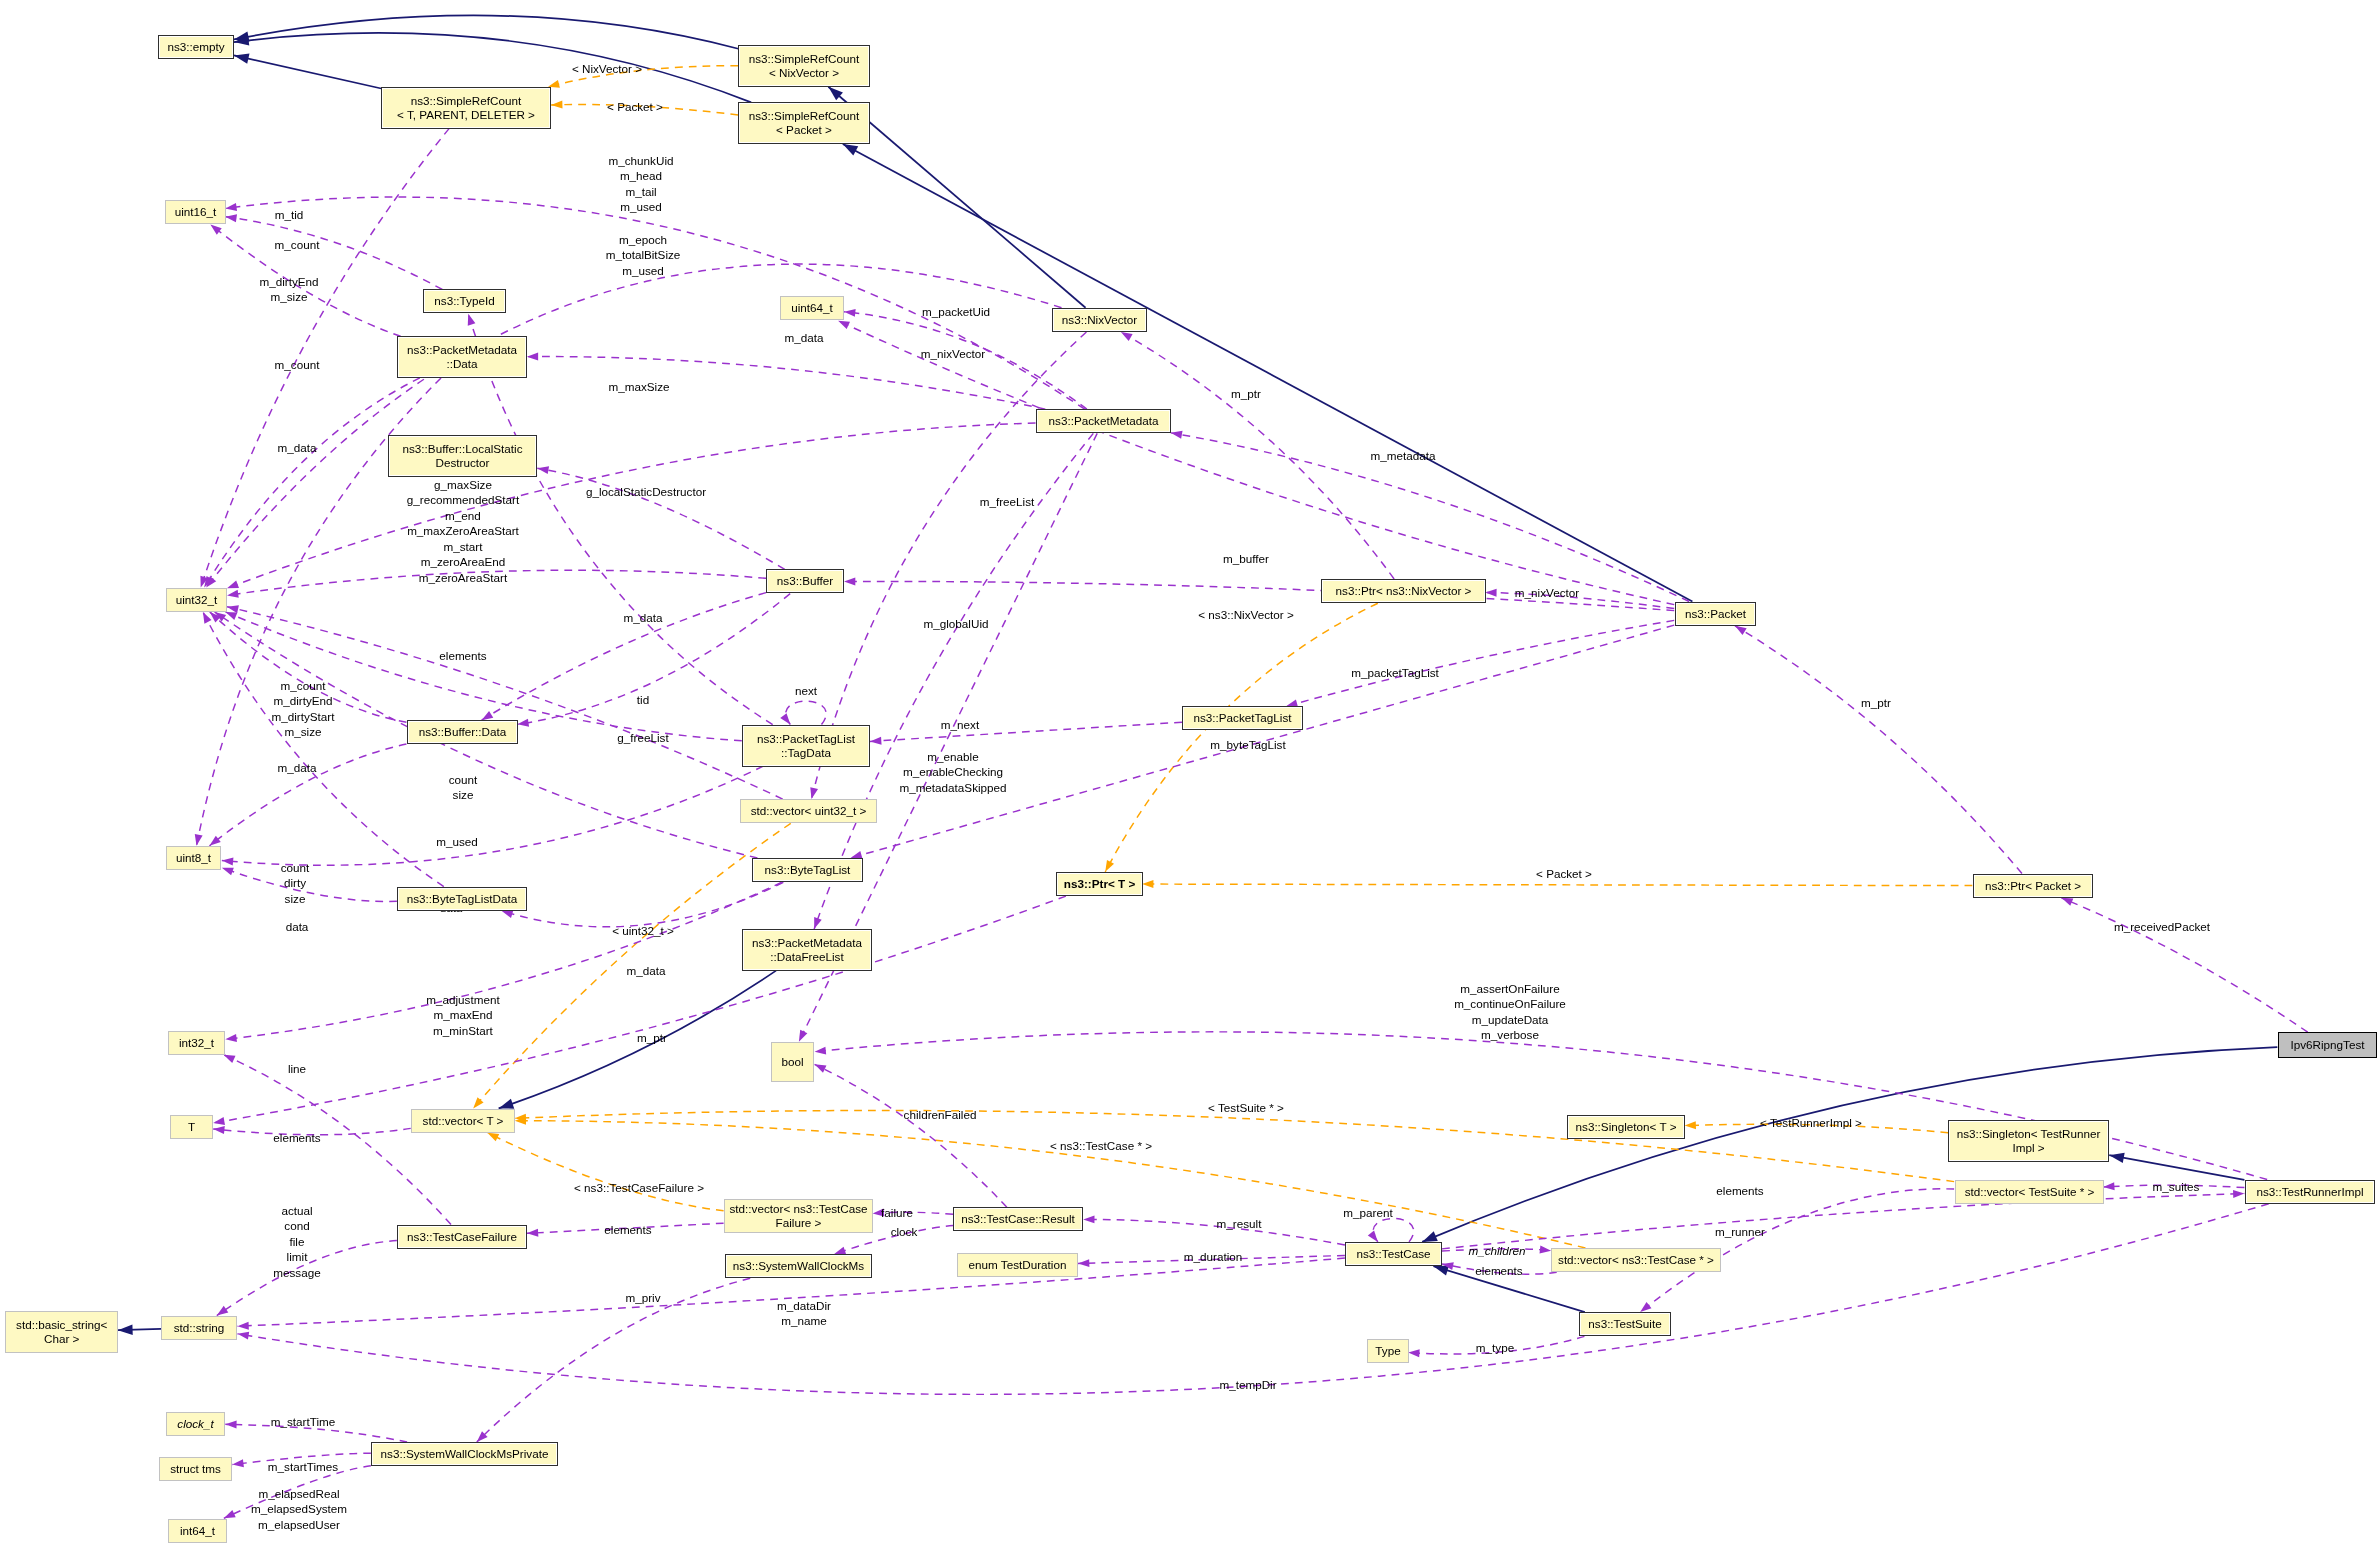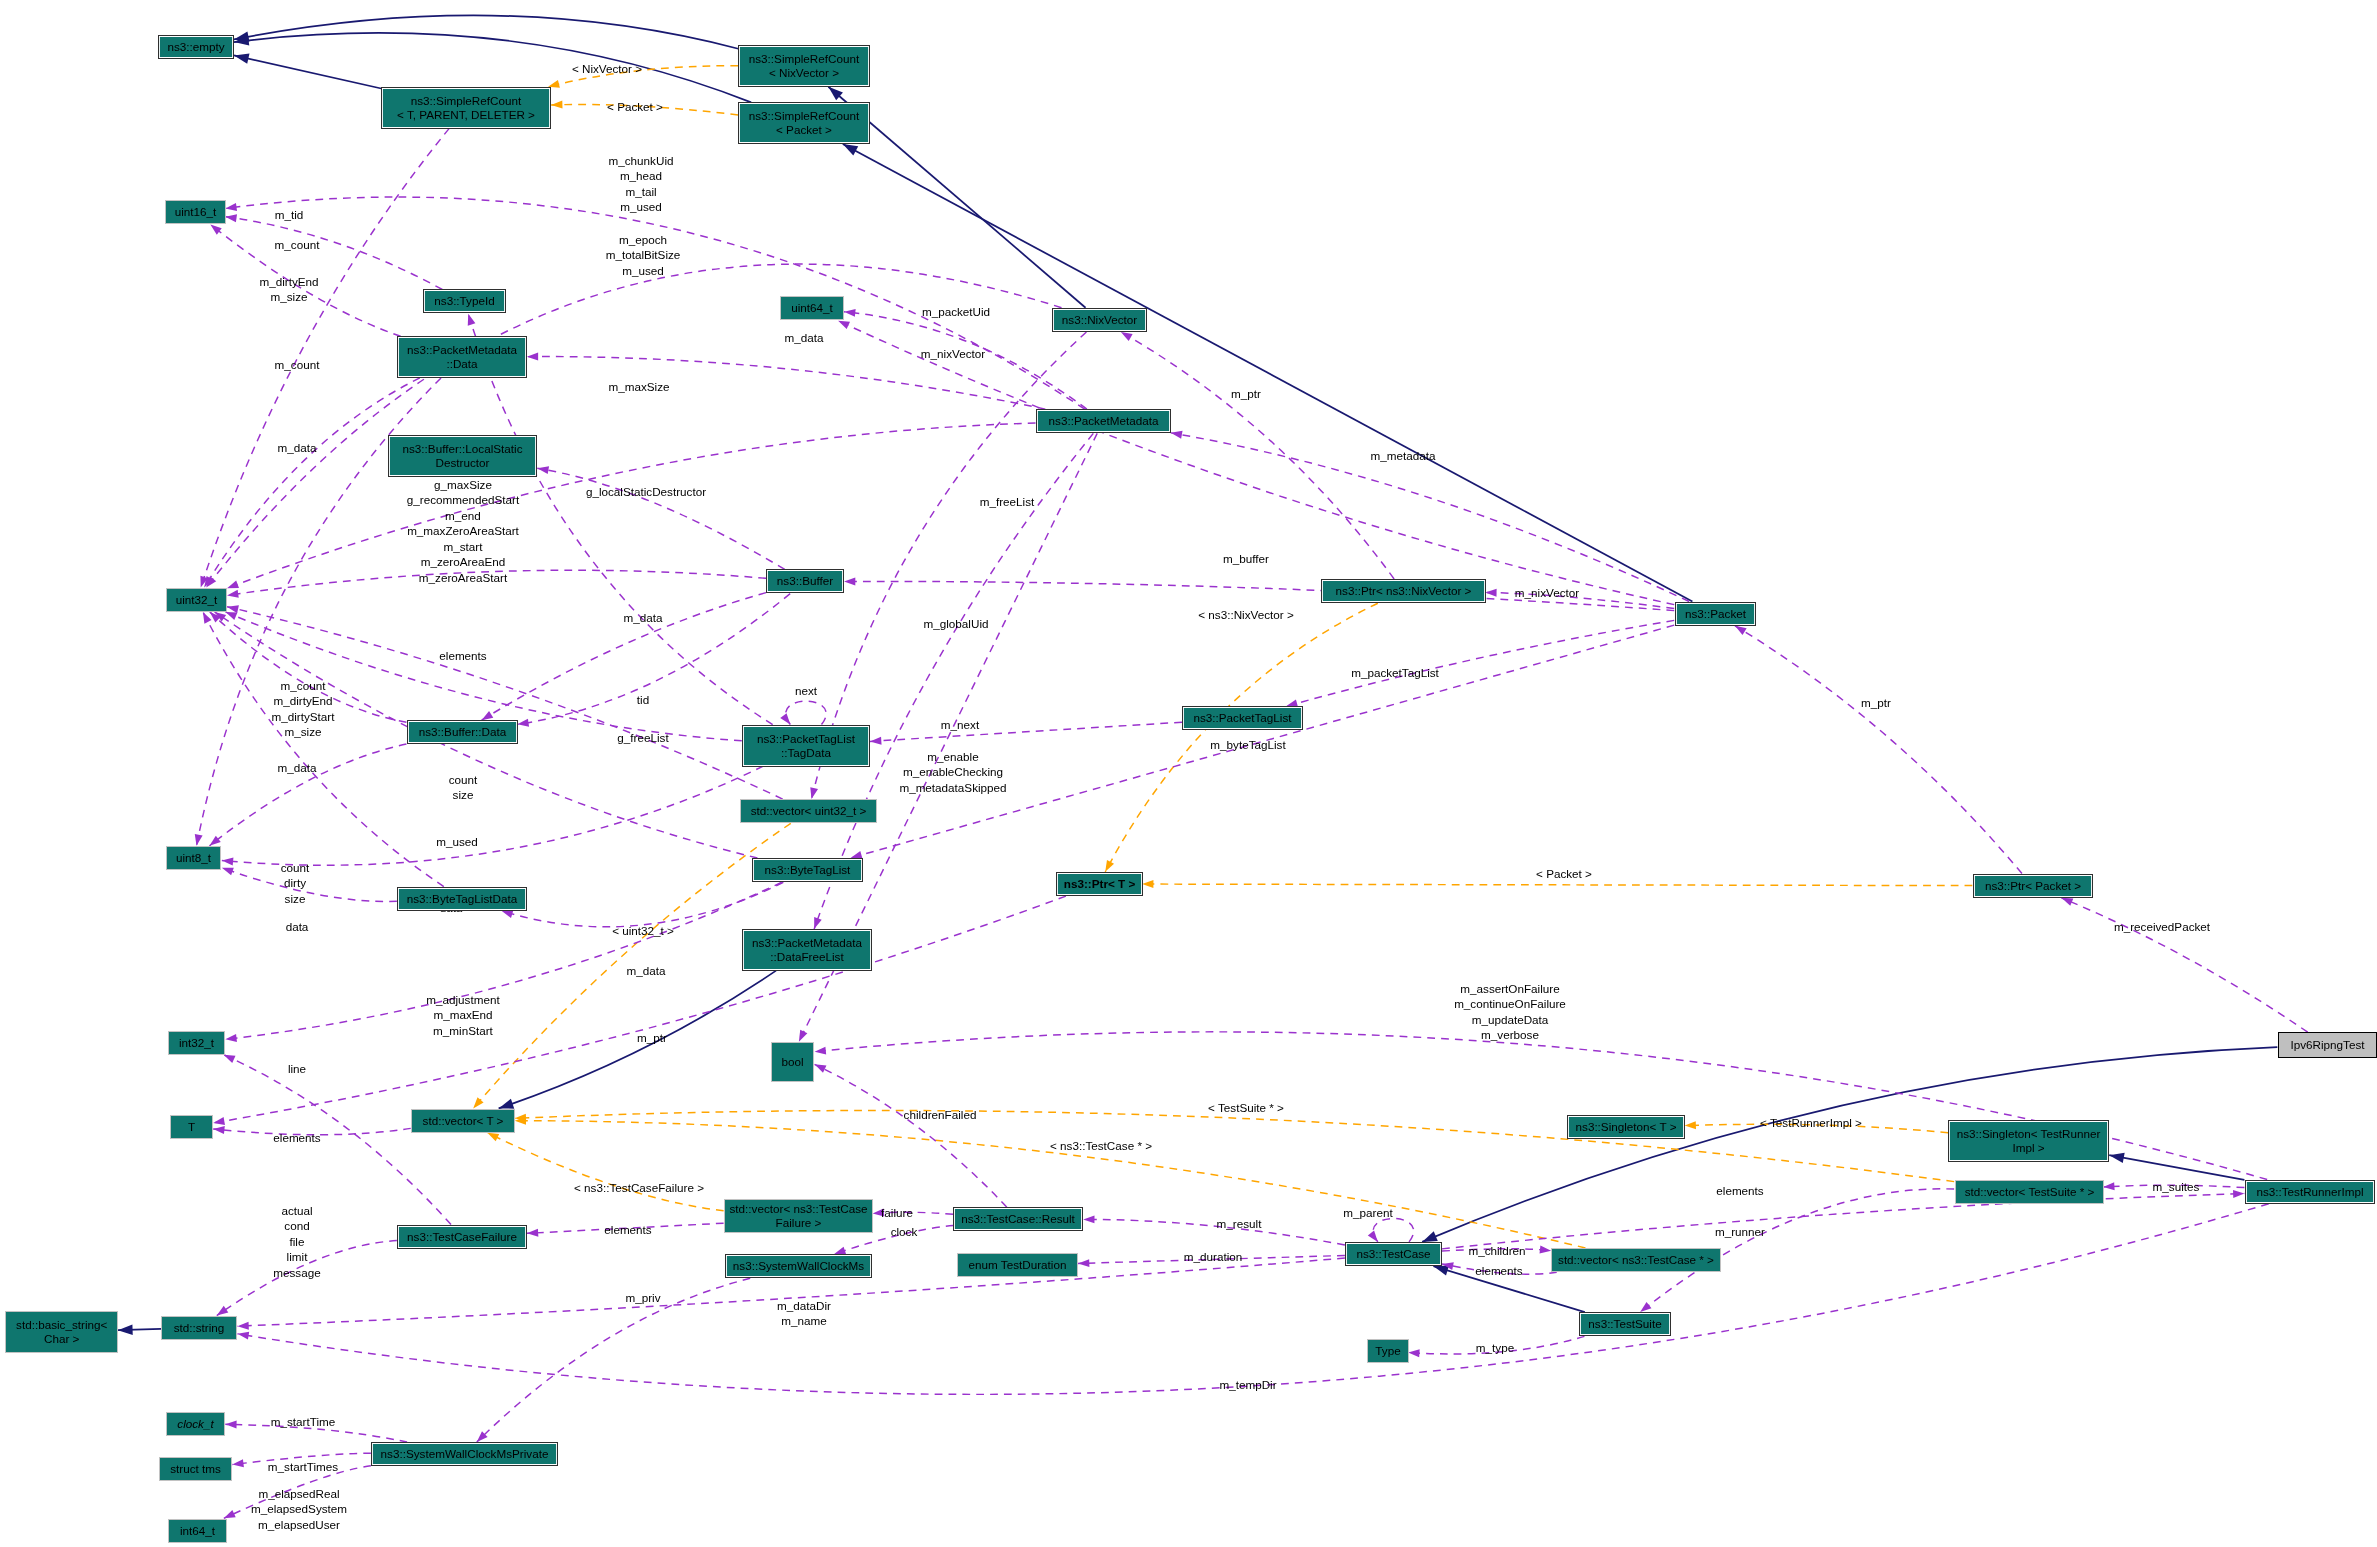--- a/index.html
+++ b/index.html
@@ -2,21 +2,21 @@
 <html style="font-size:14px"><head>
 <meta charset="utf-8">
 <style>
   html,body{margin:0;padding:0;background:#ffffff;}
   #canvas{position:relative;width:2377px;height:1547px;background:#ffffff;overflow:hidden;
           font-family:"Liberation Sans", sans-serif;}
   #edges{position:absolute;left:0;top:0;width:2377px;height:1547px;z-index:1;}
   #labels{position:absolute;left:0;top:0;width:2377px;height:1547px;z-index:2;pointer-events:none;}
   #nodes{position:absolute;left:0;top:0;width:2377px;height:1547px;z-index:3;}
   .node{position:absolute;display:flex;align-items:center;justify-content:center;
-        text-align:center;white-space:pre-line;background:#0f766e;color:#000000;
+        text-align:center;white-space:pre-line;background:#fef9c3;color:#000000;
         font-size:11.7px;line-height:1.18;box-sizing:border-box;cursor:pointer;}
   .node.class{border:1.4px solid #2f2f2f;box-shadow:0 0 0 0.9px #ffffff inset;}
   .node.plain{border:1px solid #c2c2c2;}
   .node.highlight{border:1.4px solid #000000;background:#bfbfbf;}
   .elabel{position:absolute;transform:translate(-50%,-50%);white-space:pre;text-align:center;
           font-size:11.7px;line-height:1.32;color:#000000;}
 </style>
 </head>
 <body>
 
@@ -264,21 +264,21 @@
 m_verbose</div>
       <div class="elabel" style="left: 297px; top: 1069px;">line</div>
       <div class="elabel" style="left: 652px; top: 1038px;">m_ptr</div>
       <div class="elabel" style="left: 940px; top: 1115px;">childrenFailed</div>
       <div class="elabel" style="left: 297px; top: 1138px;">elements</div>
       <div class="elabel" style="left: 628px; top: 1230px;">elements</div>
       <div class="elabel" style="left: 897px; top: 1213px;">failure</div>
       <div class="elabel" style="left: 904px; top: 1232px;">clock</div>
       <div class="elabel" style="left: 1239px; top: 1224px;">m_result</div>
       <div class="elabel" style="left: 1368px; top: 1213px;">m_parent</div>
-      <div class="elabel" style="left: 1497px; top: 1251px;">m_children</div>
+      <div class="elabel" style="left: 1497px; top: 1251px; font-style: italic;">m_children</div>
       <div class="elabel" style="left: 1499px; top: 1271px;">elements</div>
       <div class="elabel" style="left: 1213px; top: 1257px;">m_duration</div>
       <div class="elabel" style="left: 1740px; top: 1191px;">elements</div>
       <div class="elabel" style="left: 2176px; top: 1187px;">m_suites</div>
       <div class="elabel" style="left: 1740px; top: 1232px;">m_runner</div>
       <div class="elabel" style="left: 1495px; top: 1348px;">m_type</div>
       <div class="elabel" style="left: 297px; top: 1242px;">actual
 cond
 file
 limit

